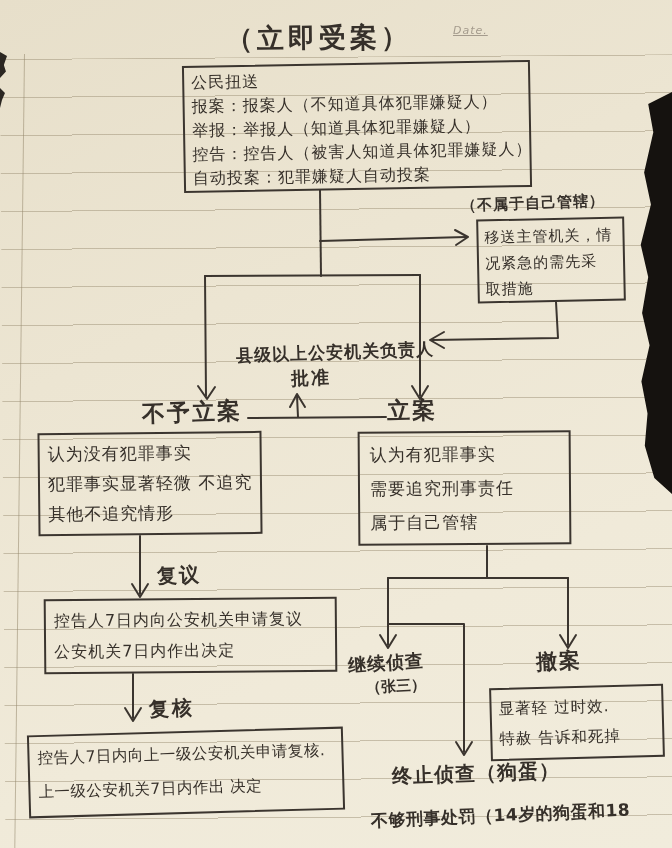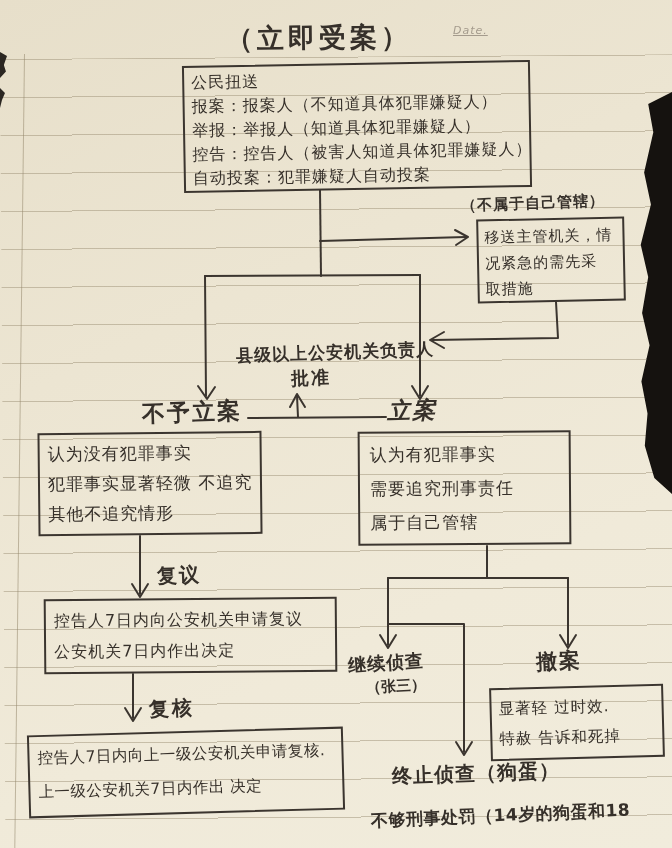--- a/index.html
+++ b/index.html
@@ -51,21 +51,21 @@
     letter-spacing:1px;transform:rotate(-2deg);white-space:nowrap;}
   .juris{left:477px;top:218px;width:148px;height:84px;transform:rotate(-1.2deg);padding:3px 6px;}
   .juris .bl{font-size:15px;line-height:26px;letter-spacing:1px;}
   .approval1{position:absolute;left:236px;top:341px;font-size:17px;font-weight:600;
     letter-spacing:1px;transform:rotate(-2deg);white-space:nowrap;}
   .approval2{position:absolute;left:291px;top:366px;font-size:18px;font-weight:600;
     letter-spacing:2px;transform:rotate(-2deg);}
   .lbl-nofiling{position:absolute;left:142px;top:397px;font-size:23px;font-weight:700;
     letter-spacing:2px;transform:rotate(-2deg);white-space:nowrap;}
   .lbl-filing{position:absolute;left:387px;top:395px;font-size:23px;font-weight:700;
-    letter-spacing:2px;transform:rotate(-1deg);white-space:nowrap;font-style:italic;}
+    letter-spacing:2px;transform:rotate(-1deg);white-space:nowrap;}
   .nofiling-box{left:38px;top:432px;width:224px;height:103px;transform:rotate(-.6deg);padding:4px 8px;}
   .nofiling-box .bl{font-size:17px;line-height:30px;letter-spacing:1px;}
   .filing-box{left:358px;top:431px;width:213px;height:114px;transform:rotate(-.4deg);padding:4px 10px;}
   .filing-box .bl{font-size:17px;line-height:34px;letter-spacing:1px;}
   .lbl-reconsider{position:absolute;left:157px;top:562px;font-size:20px;font-weight:700;
     letter-spacing:2px;transform:rotate(-2deg);}
   .reconsider-box{left:44px;top:598px;width:293px;height:75px;transform:rotate(-.5deg);padding:4px 8px;}
   .reconsider-box .bl{font-size:16px;line-height:31px;letter-spacing:1px;}
   .lbl-review{position:absolute;left:149px;top:695px;font-size:20px;font-weight:700;
     letter-spacing:3px;transform:rotate(-3deg);}

